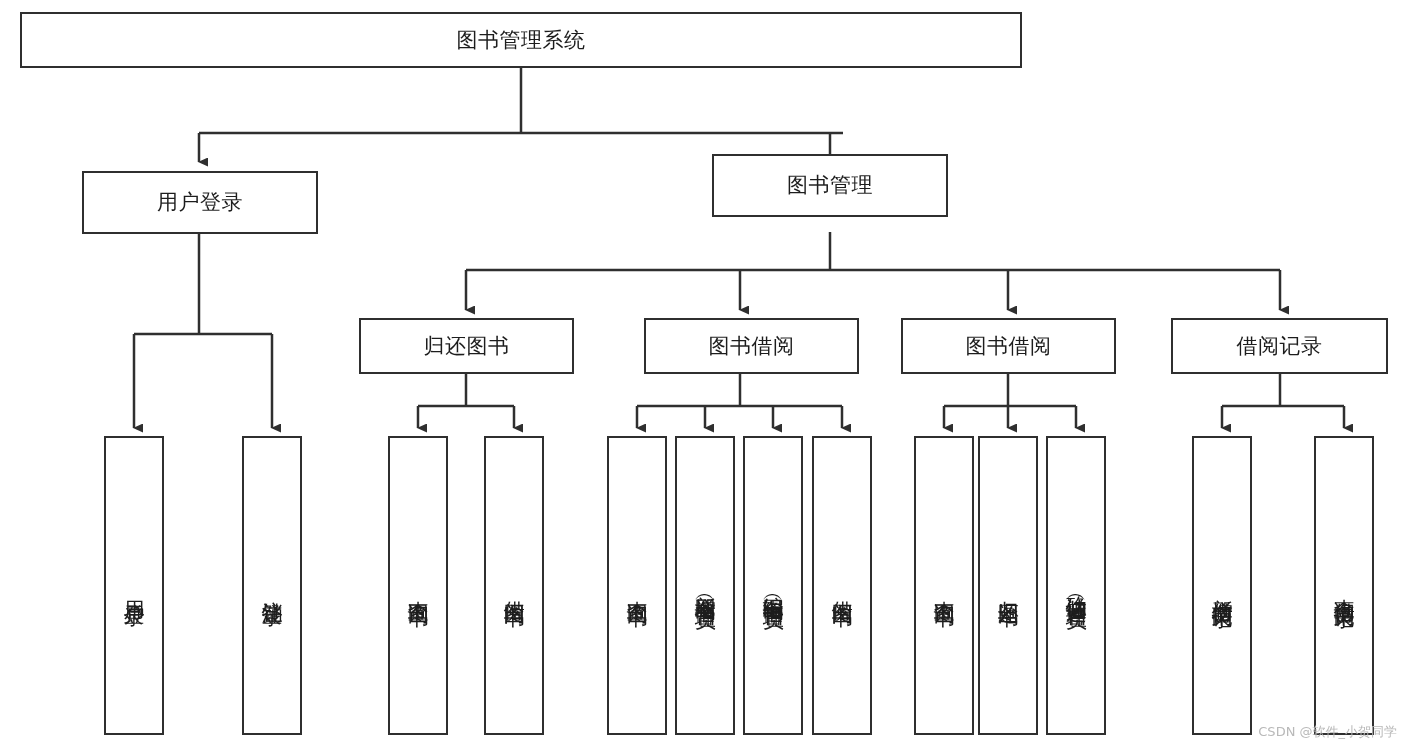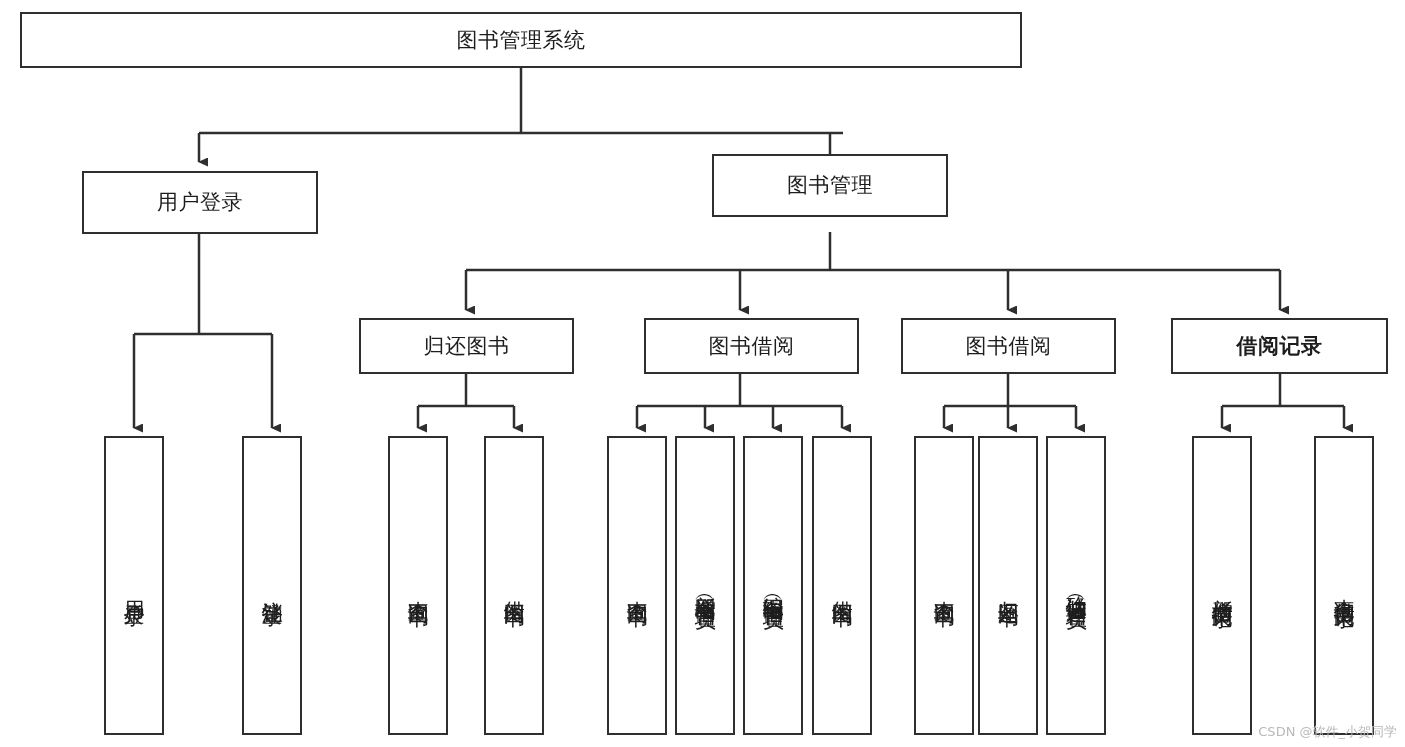--- a/index.html
+++ b/index.html
@@ -140,21 +140,21 @@
 
   <div class="node-box" style="left:359px; top:318px; width:215px; height:56px;">
     <span class="node-label">归还图书</span>
   </div>
   <div class="node-box" style="left:632px; top:318px; width:215px; height:56px;margin-left:12px;">
     <span class="node-label">图书借阅</span>
   </div>
   <div class="node-box" style="left:901px; top:318px; width:215px; height:56px;">
     <span class="node-label">图书借阅</span>
   </div>
-  <div class="node-box" style="left:1171px; top:318px; width:217px; height:56px;font-weight:bold;">
+  <div class="node-box" style="left:1171px; top:318px; width:217px; height:56px;">
     <span class="node-label">借阅记录</span>
   </div>
 
   <div class="leaf-box" style="left:104px; top:436px; width:60px; height:299px;">
     <span class="leaf-label">用户登录</span>
   </div>
   <div class="leaf-box" style="left:242px; top:436px; width:60px; height:299px;">
     <span class="leaf-label">注销登录</span>
   </div>
 

